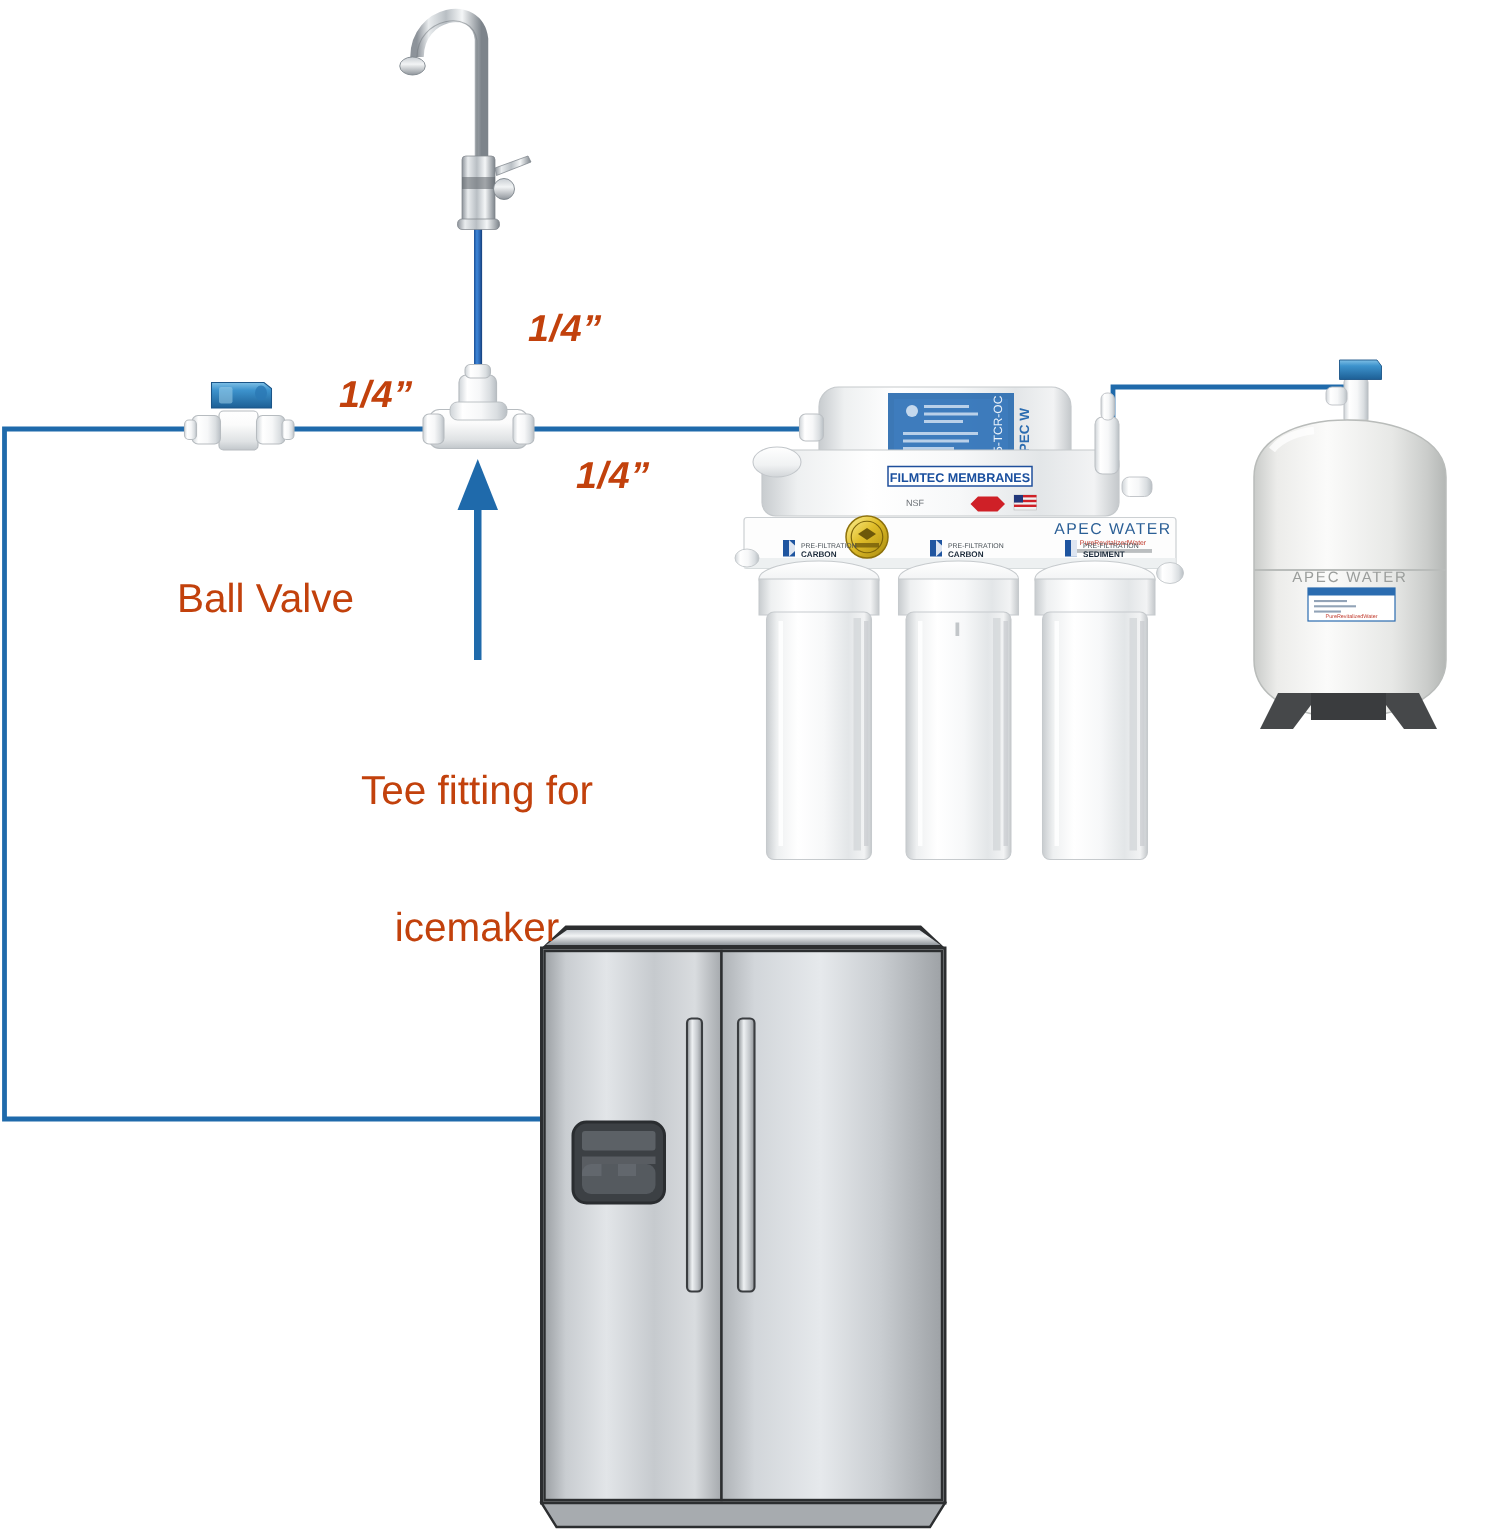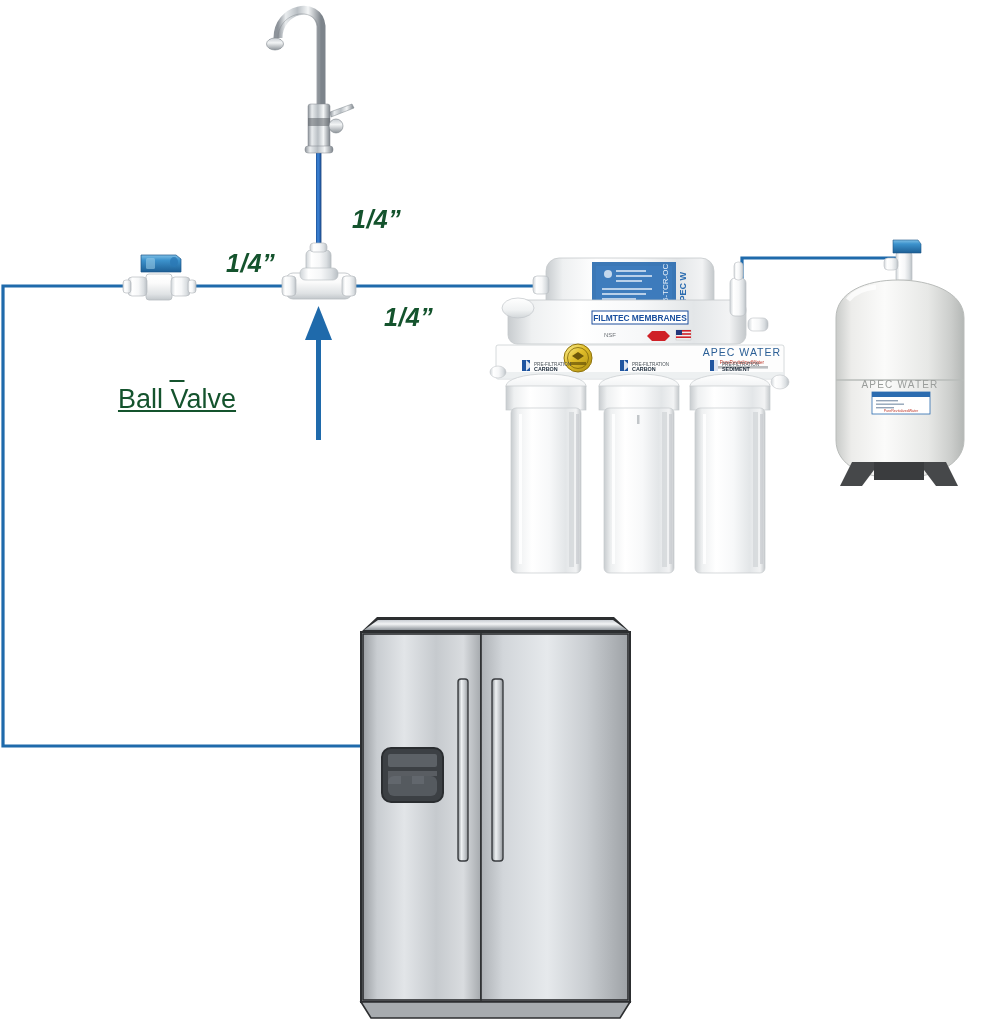--- a/index.html
+++ b/index.html
@@ -1,21 +1,21 @@
 <!DOCTYPE html>
 <html><head>
 <meta charset="utf-8">
 <style>
   html,body{margin:0;padding:0;background:#ffffff;}
   body{width:994px;height:1024px;position:relative;overflow:hidden;
        font-family:"Liberation Sans","DejaVu Sans",sans-serif;color:#1a5f9e;}
   #stage{position:absolute;left:0;top:0;width:994px;height:1024px;}
-  .lbl{position:absolute;color:#14532d;white-space:pre;line-height:1.12;}
+  .lbl{position:absolute;color:#c2410c;white-space:pre;line-height:1.12;}
   .dim{font-style:italic;font-weight:bold;font-size:25px;letter-spacing:.5px;}
-  .cap{font-size:27px;text-align:center;text-decoration:underline;}
+  .cap{font-size:27px;text-align:center;}
   svg{position:absolute;left:0;top:0;}
 </style>
 </head>
 <body>
 
 <div id="stage">
 
 <svg width="994" height="1024" viewBox="0 0 994 1024">
   <defs>
     <linearGradient id="chrome" x1="0" y1="0" x2="1" y2="0">
@@ -323,15 +323,17 @@
 
 <div class="lbl dim" style="left:226px;top:249px;">1/4”</div>
 
 <div class="lbl dim" style="left:384px;top:303px;">1/4”</div>
 
 <div class="lbl cap" style="left:52px;top:324px;width:250px;">
   <div>Ball Valve</div>
 </div>
 
 <div class="lbl cap" style="left:193px;top:452px;width:250px;">
+  <div>Tee fitting for</div>
+  <div>icemaker</div>
 </div>
 
 </div>
 
 </body></html>

